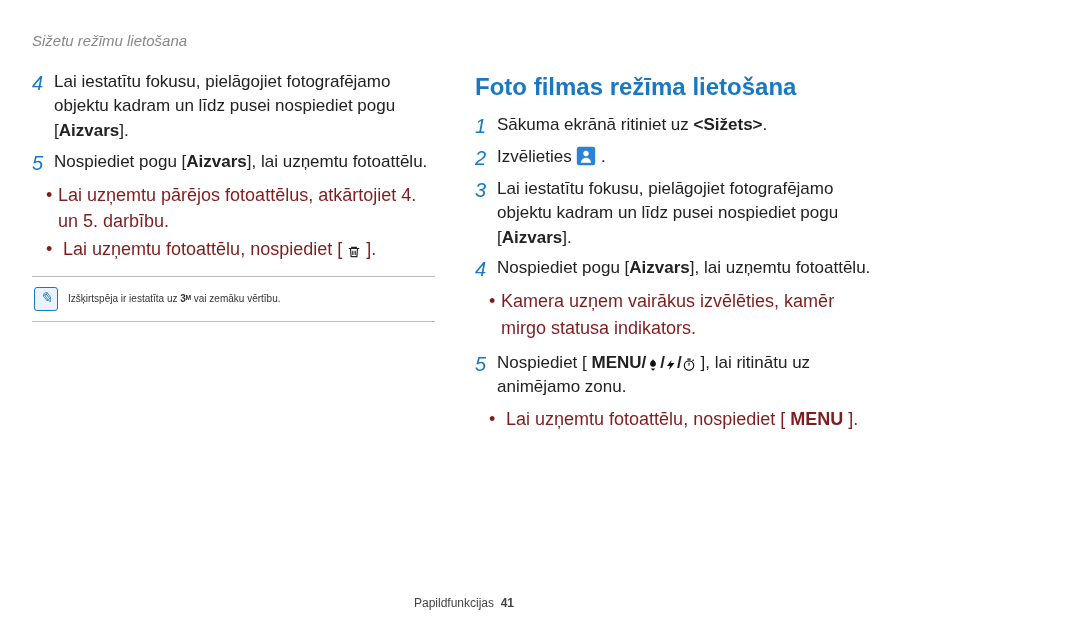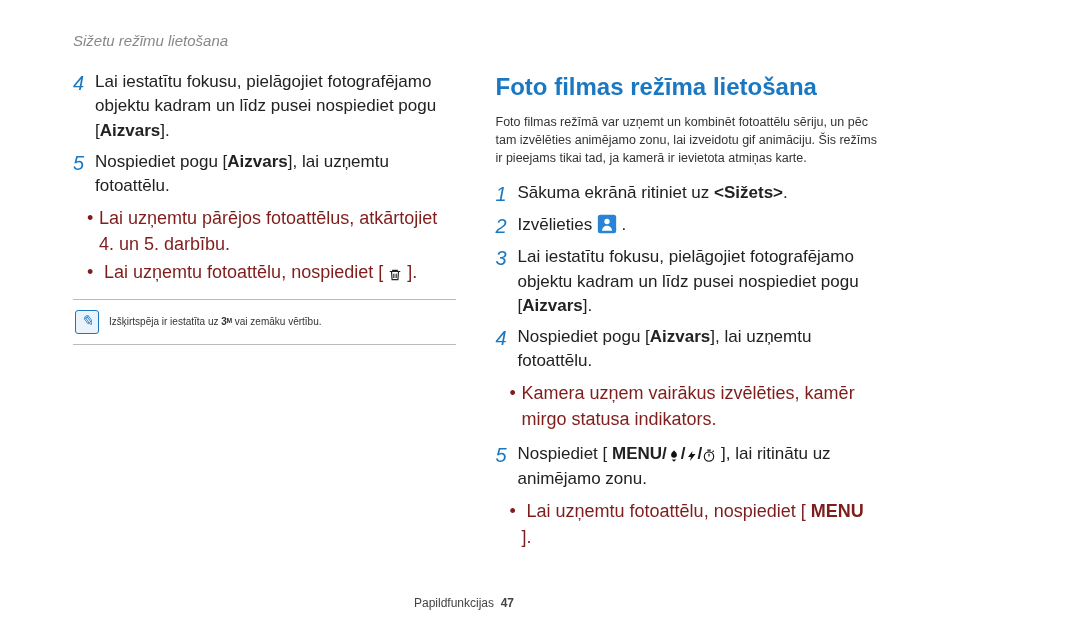--- a/index.html
+++ b/index.html
@@ -10,21 +10,21 @@
     background: #fff;
     font-family: "Segoe UI", "Helvetica Neue", Arial, sans-serif;
     color: #222;
     font-size: 15px;
     line-height: 1.45;
   }
   .page {
     box-sizing: border-box;
     width: 928px;
     height: 630px;
-    padding: 30px 50px 20px 73px;
+    padding: 30px 50px 20px 32px;
     position: relative;
   }
   .chapter-title {
     color: #888;
     font-size: 15px;
     font-style: italic;
     margin-bottom: 18px;
   }
   .cols {
     display: flex;
@@ -172,21 +172,20 @@
         <div class="note-text">
           <span>Izšķirtspēja ir iestatīta uz </span><span class="glyph">3ᴹ</span><span> vai zemāku vērtību.</span>
         </div>
       </div>
 
     </div>
 
     <div class="col">
 
       <div class="section-title">Foto filmas režīma lietošana</div>
-      <div class="intro">Foto filmas režīmā var uzņemt un kombinēt fotoattēlu sēriju, un pēc tam izvēlēties animējamo zonu, lai izveidotu gif animāciju. Šis režīms ir pieejams tikai tad, ja kamerā ir ievietota atmiņas karte.</div>
 
       <div class="step">
         <div class="step-num">1</div>
         <div class="step-body">
           <span>Sākuma ekrānā ritiniet uz </span><b>&lt;Sižets&gt;</b><span>.</span>
         </div>
       </div>
 
       <div class="step">
         <div class="step-num">2</div>
@@ -249,16 +248,16 @@
           <b>MENU</b>
           <span>].</span>
         </li>
       </ul>
 
     </div>
 
   </div>
 
   <div class="footer">
-    <span>Papildfunkcijas</span>&nbsp;&nbsp;<b>47</b>
+    <span>Papildfunkcijas</span>&nbsp;&nbsp;<b>41</b>
   </div>
 
 </div>
 
 </body></html>

